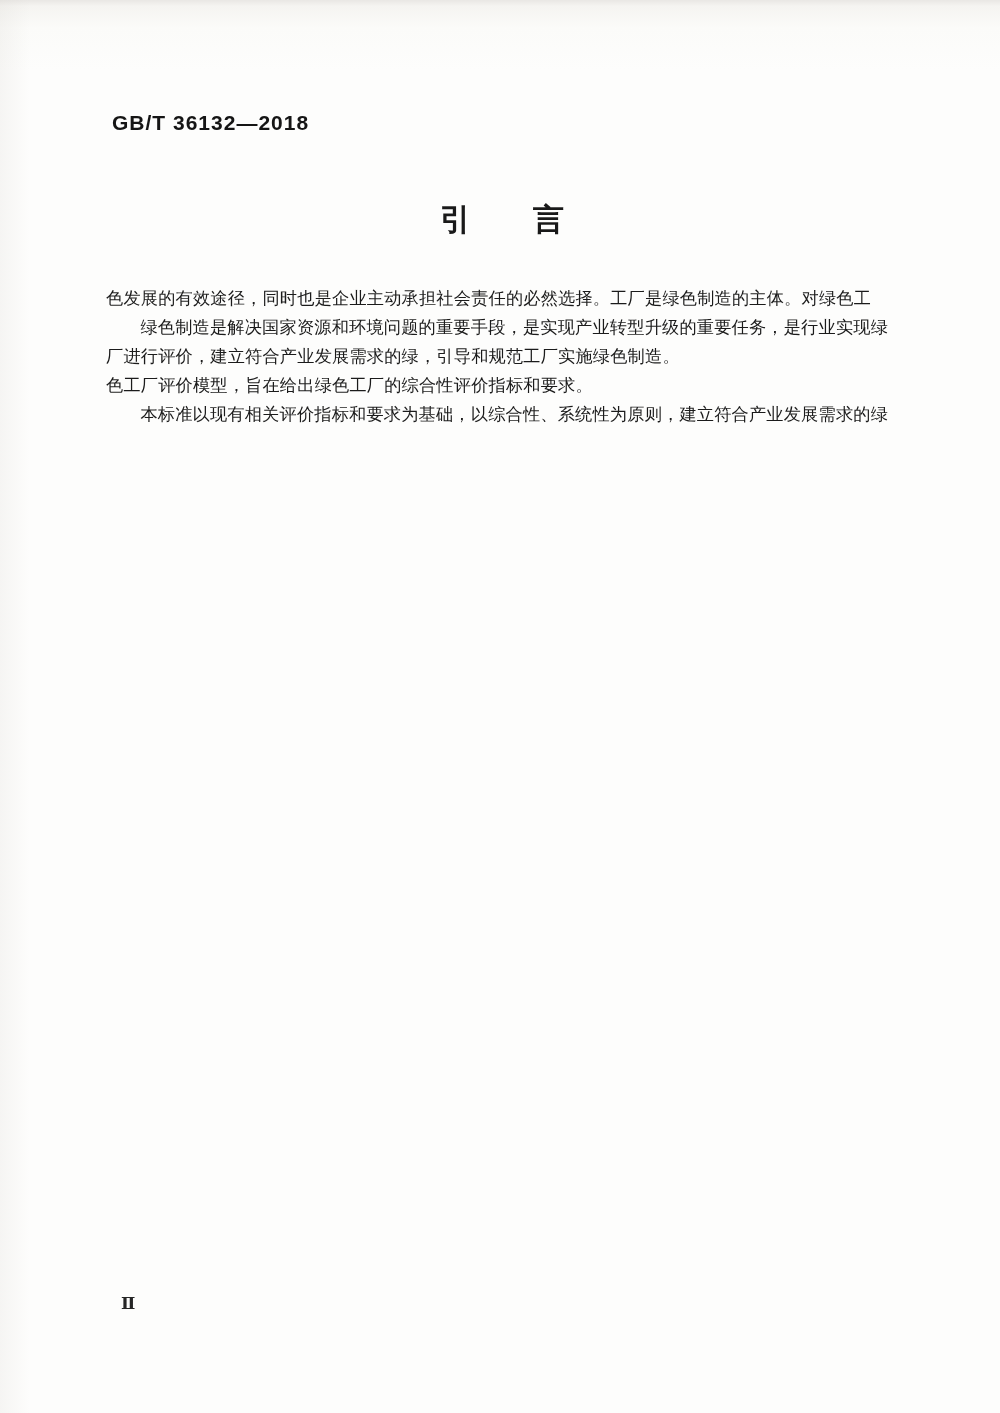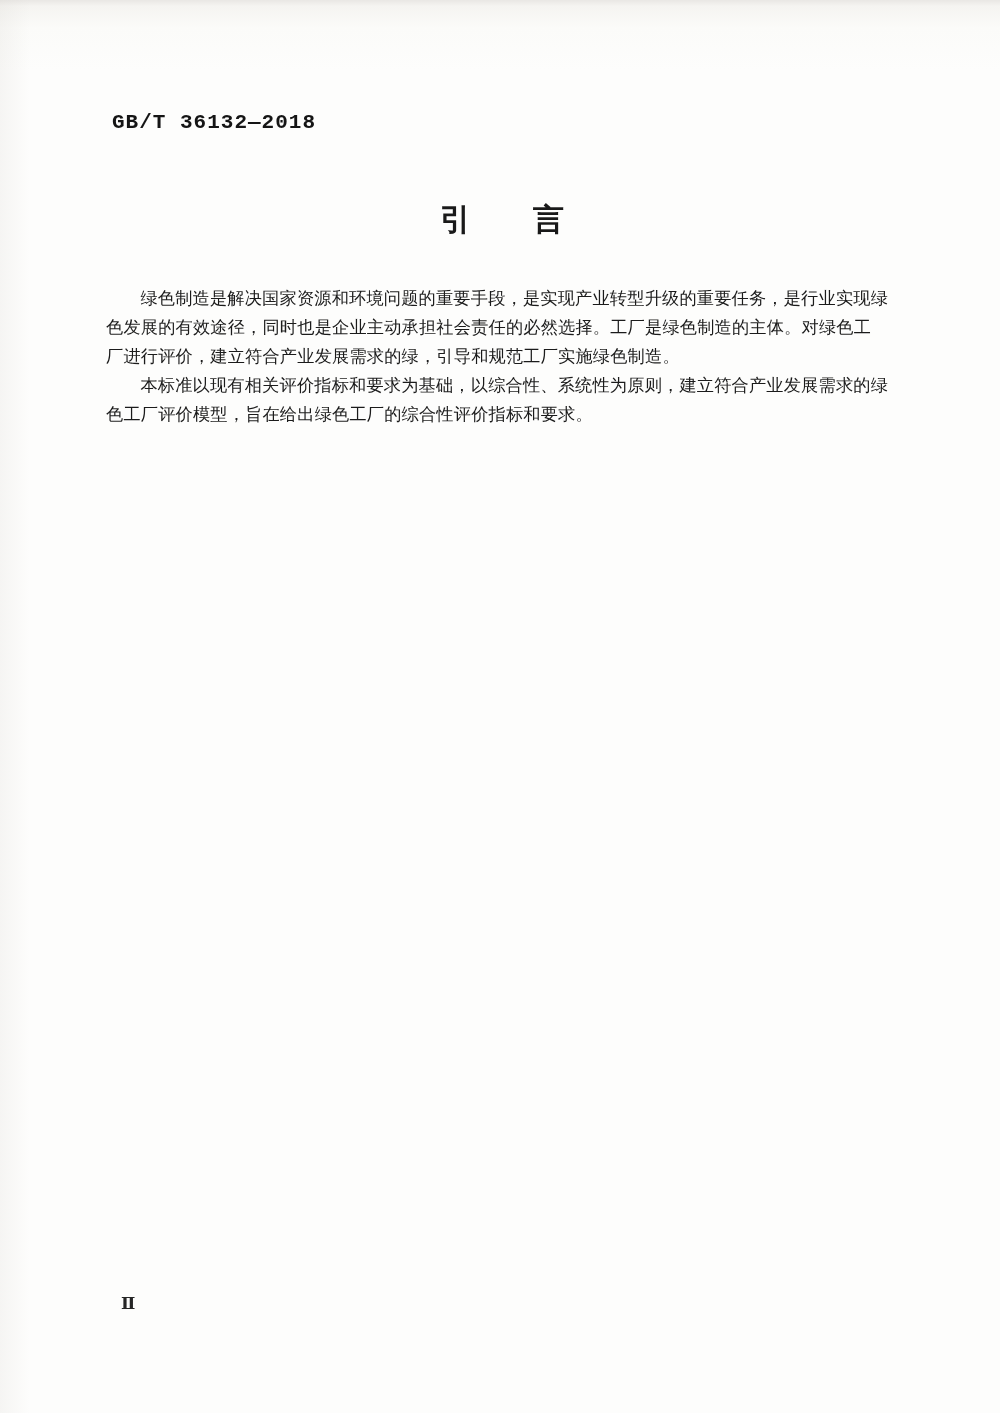--- a/index.html
+++ b/index.html
@@ -19,21 +19,21 @@
     overflow: hidden;
     color: #1c1c1c;
     background:
       linear-gradient(90deg, rgba(210,207,201,0.18) 0px, rgba(210,207,201,0.0) 30px),
       linear-gradient(180deg, #e9e7e4 0px, #f5f4f1 6px, #fbfbf9 28px, #fdfdfc 70px, #fdfdfc 100%);
   }
   .std-code {
     position: absolute;
     left: 112px;
     top: 111px;
-    font-family: Liberation Mono, monospace;
+    font-family: Liberation Sans, sans-serif;
     font-weight: bold;
     font-size: 21px;
     letter-spacing: 1px;
     color: #151515;
     white-space: nowrap;
   }
   .doc-title {
     position: absolute;
     left: 16px;
     right: 12px;
@@ -81,25 +81,25 @@
 <body>
 
 <div class="page">
 
   <div class="std-code">GB/T 36132—2018</div>
 
   <h1 class="doc-title">引　　言</h1>
 
   <div class="body-text">
     <p class="para">
+      <span class="line">色发展的有效途径，同时也是企业主动承担社会责任的必然选择。工厂是绿色制造的主体。对绿色工</span>
       <span class="line indent">绿色制造是解决国家资源和环境问题的重要手段，是实现产业转型升级的重要任务，是行业实现绿</span>
-      <span class="line">色发展的有效途径，同时也是企业主动承担社会责任的必然选择。工厂是绿色制造的主体。对绿色工</span>
       <span class="line">厂进行评价，建立符合产业发展需求的绿，引导和规范工厂实施绿色制造。</span>
     </p>
     <p class="para">
+      <span class="line">色工厂评价模型，旨在给出绿色工厂的综合性评价指标和要求。</span>
       <span class="line indent">本标准以现有相关评价指标和要求为基础，以综合性、系统性为原则，建立符合产业发展需求的绿</span>
-      <span class="line">色工厂评价模型，旨在给出绿色工厂的综合性评价指标和要求。</span>
     </p>
   </div>
 
   <div class="page-number">Ⅱ</div>
 
 </div>
 
 </body></html>

